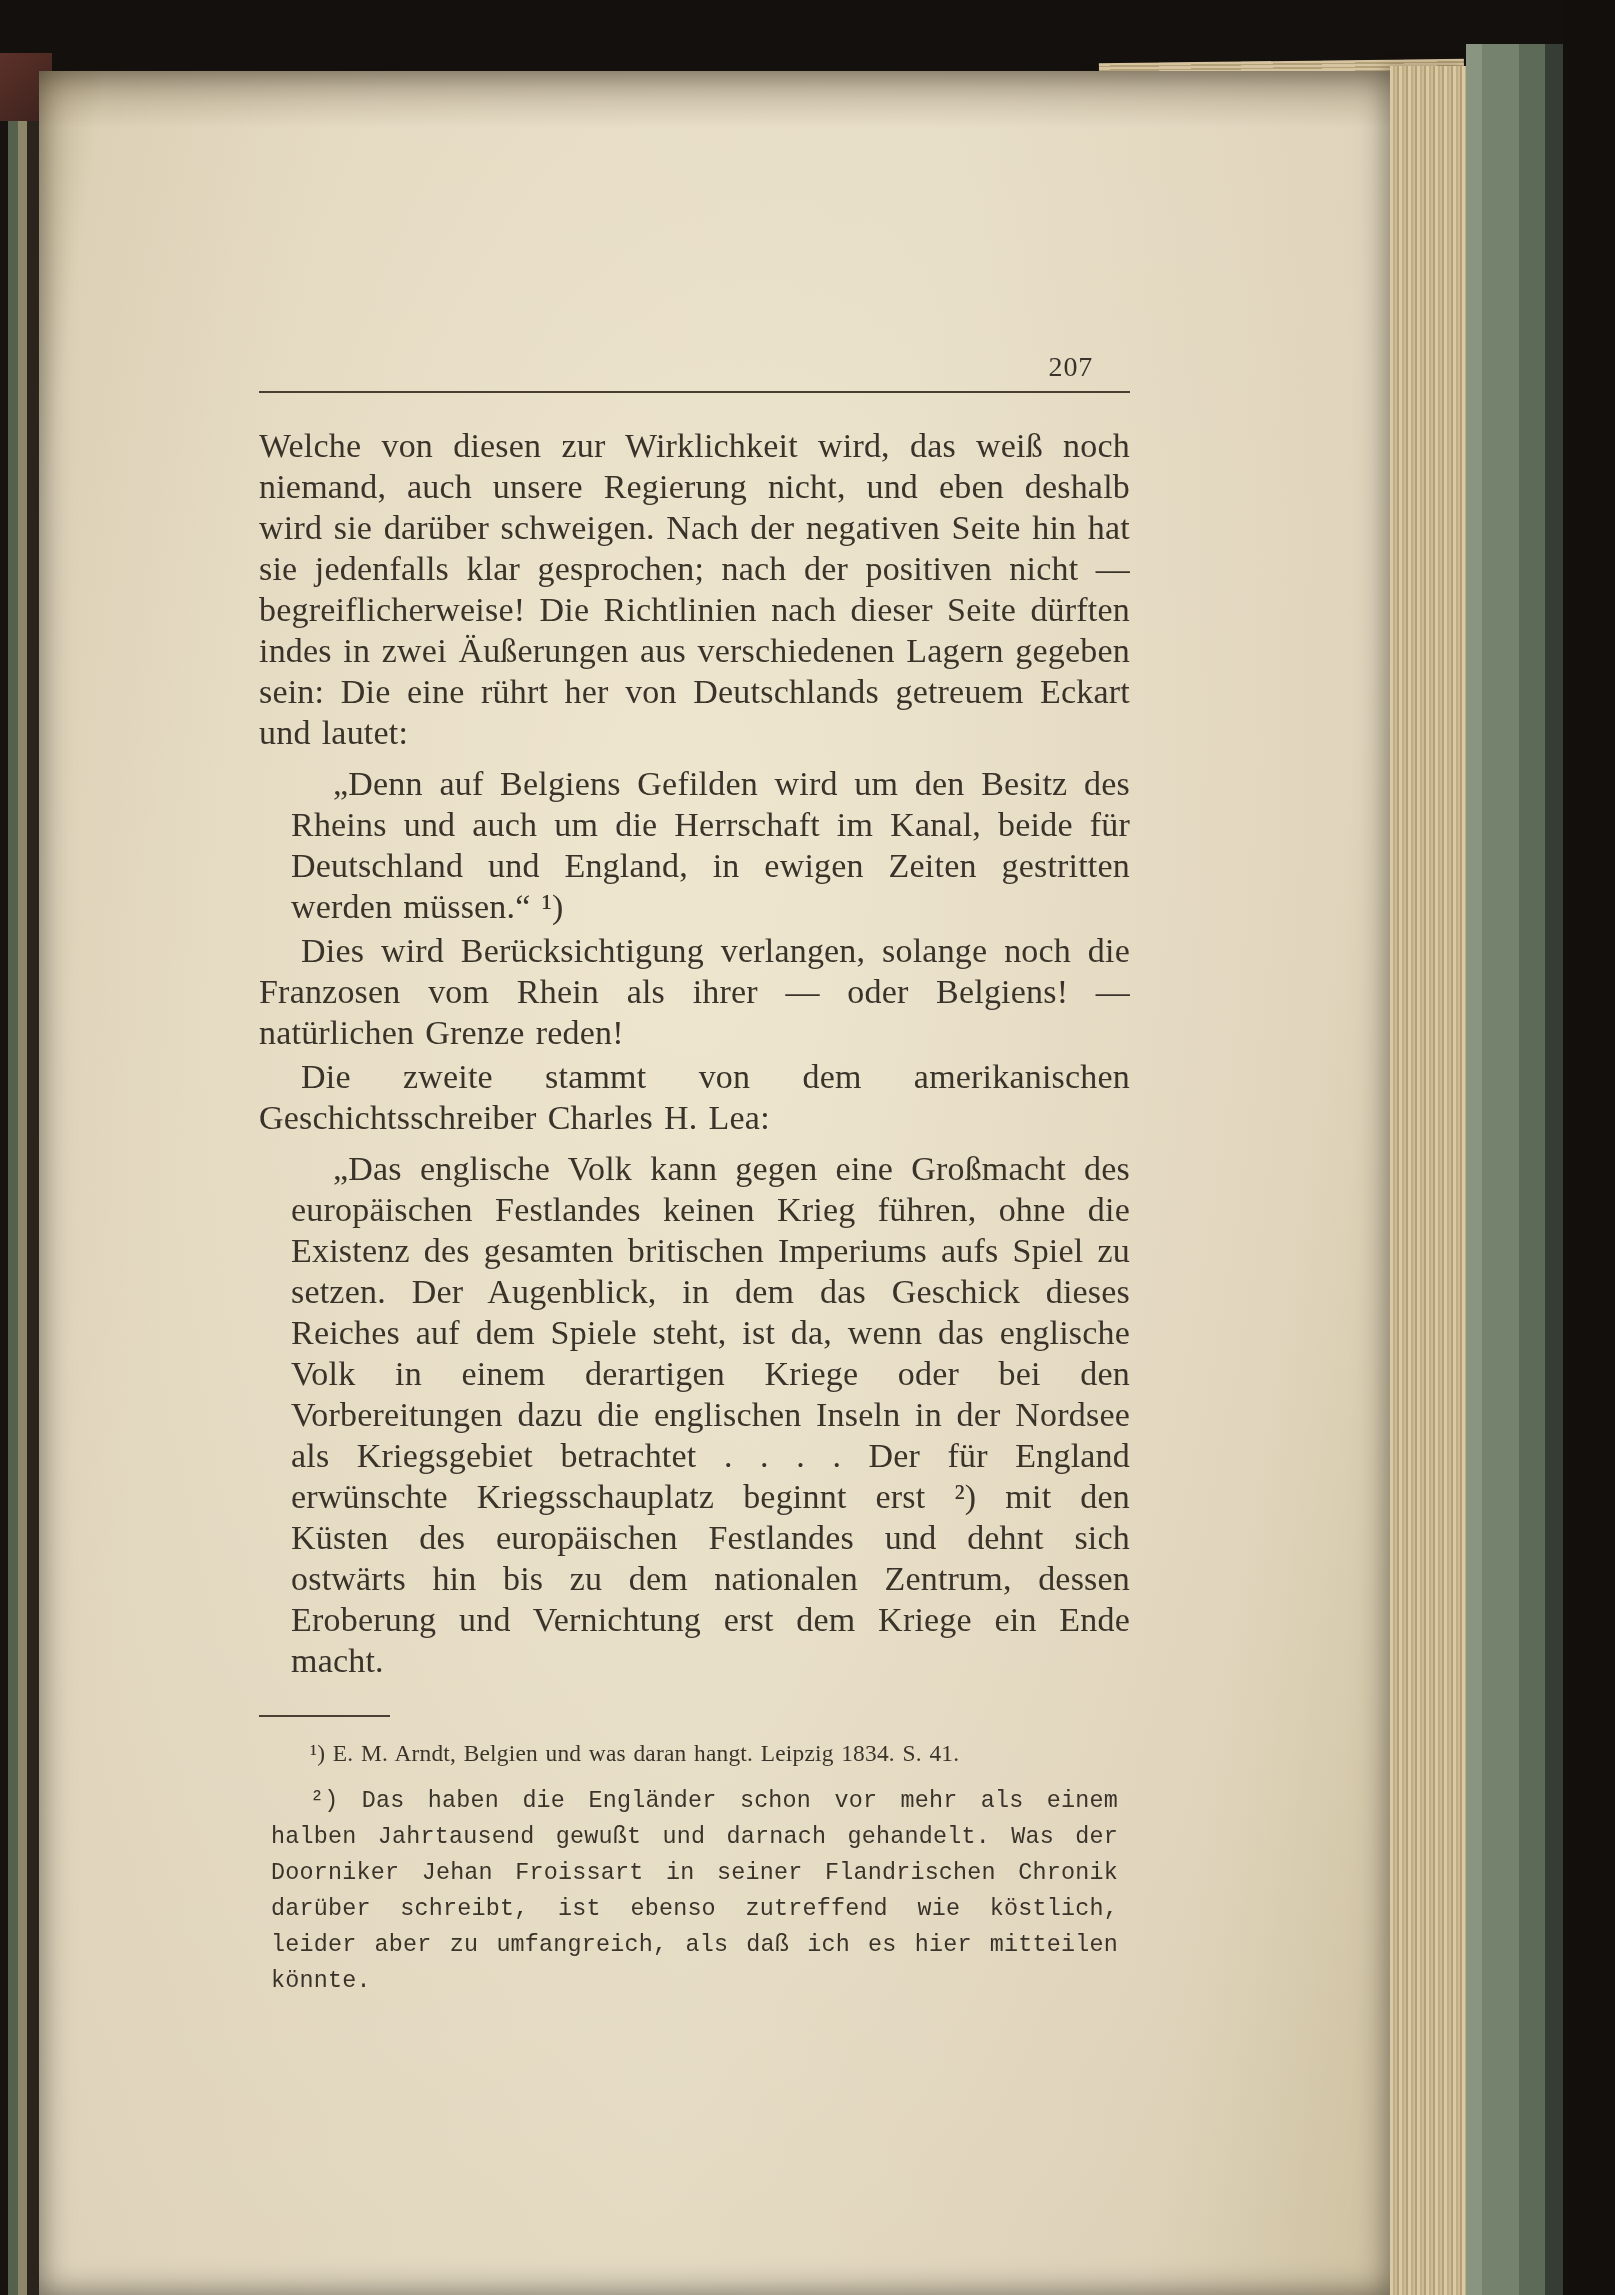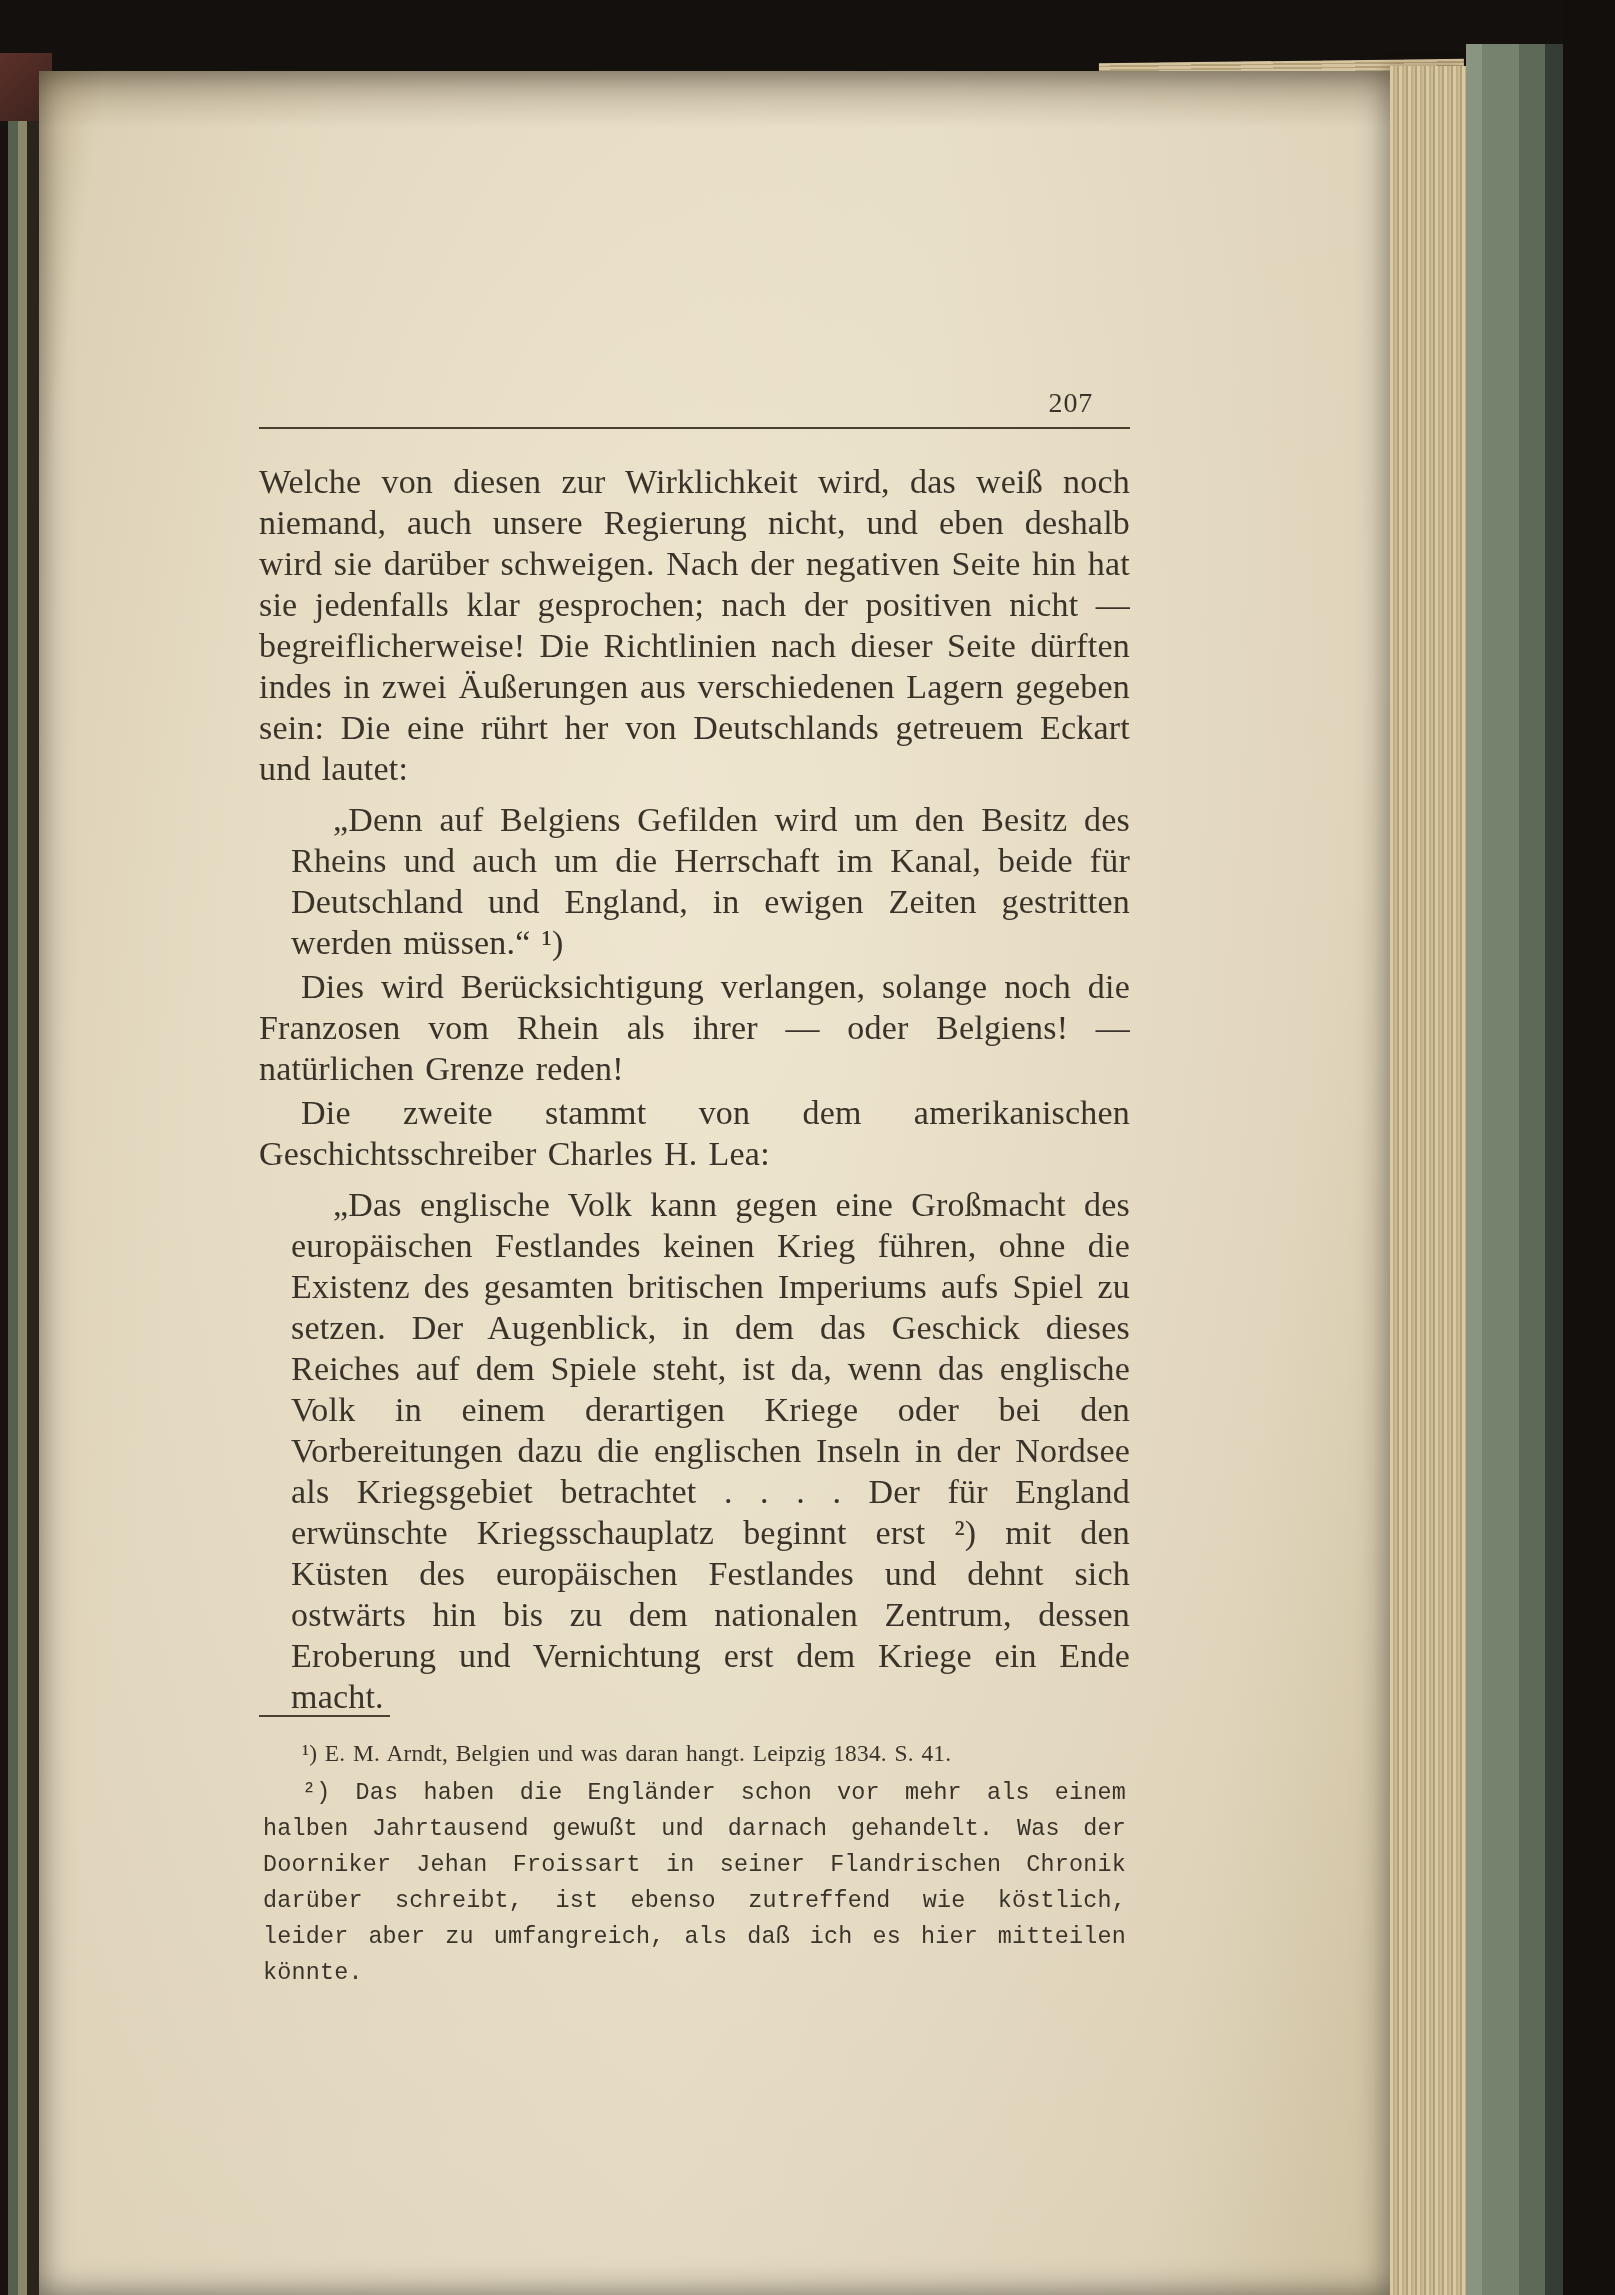--- a/index.html
+++ b/index.html
@@ -56,21 +56,21 @@
     position:absolute;left:1563px;top:0;width:53px;height:2295px;background:#120f0d;
   }
 
   
   .text-block{
     position:absolute;left:220px;top:280px;width:871px;
     color:#3a332a;
   }
   .page-head{
     text-align:right;padding-right:37px;
-    font-size:28px;letter-spacing:0.8px;margin-top:36px;
+    font-size:28px;letter-spacing:0.8px;
   }
   .header-rule{
     height:2.4px;background:#483f31;margin-top:8px;
   }
   .body-text{margin-top:32px;}
   .para{
     margin:0;font-size:34px;line-height:41px;
     text-align:justify;letter-spacing:0.2px;word-spacing:2.4px;
   }
   .para + .para{margin-top:3px;}
@@ -78,21 +78,21 @@
   .para.qgap{margin-top:9.7px;margin-left:32px;}
 
   
   .footnote-block{
     position:absolute;left:220px;top:1644px;width:871px;color:#3a332a;
   }
   .footnote-rule{
     width:131px;height:2.4px;background:#4a4134;margin-bottom:18px;
   }
   .footnote{
-    margin:4px;font-size:23.4px;line-height:36px;
+    margin:12px;font-size:23.4px;line-height:36px;
     text-align:justify;letter-spacing:0.2px;word-spacing:1.6px;
     text-indent:39px;
   }
   .footnote + .footnote{margin-top:3.2px;font-family:Liberation Mono, monospace;}
 </style>
 </head>
 <body>
 
 <div class="scene">
 

